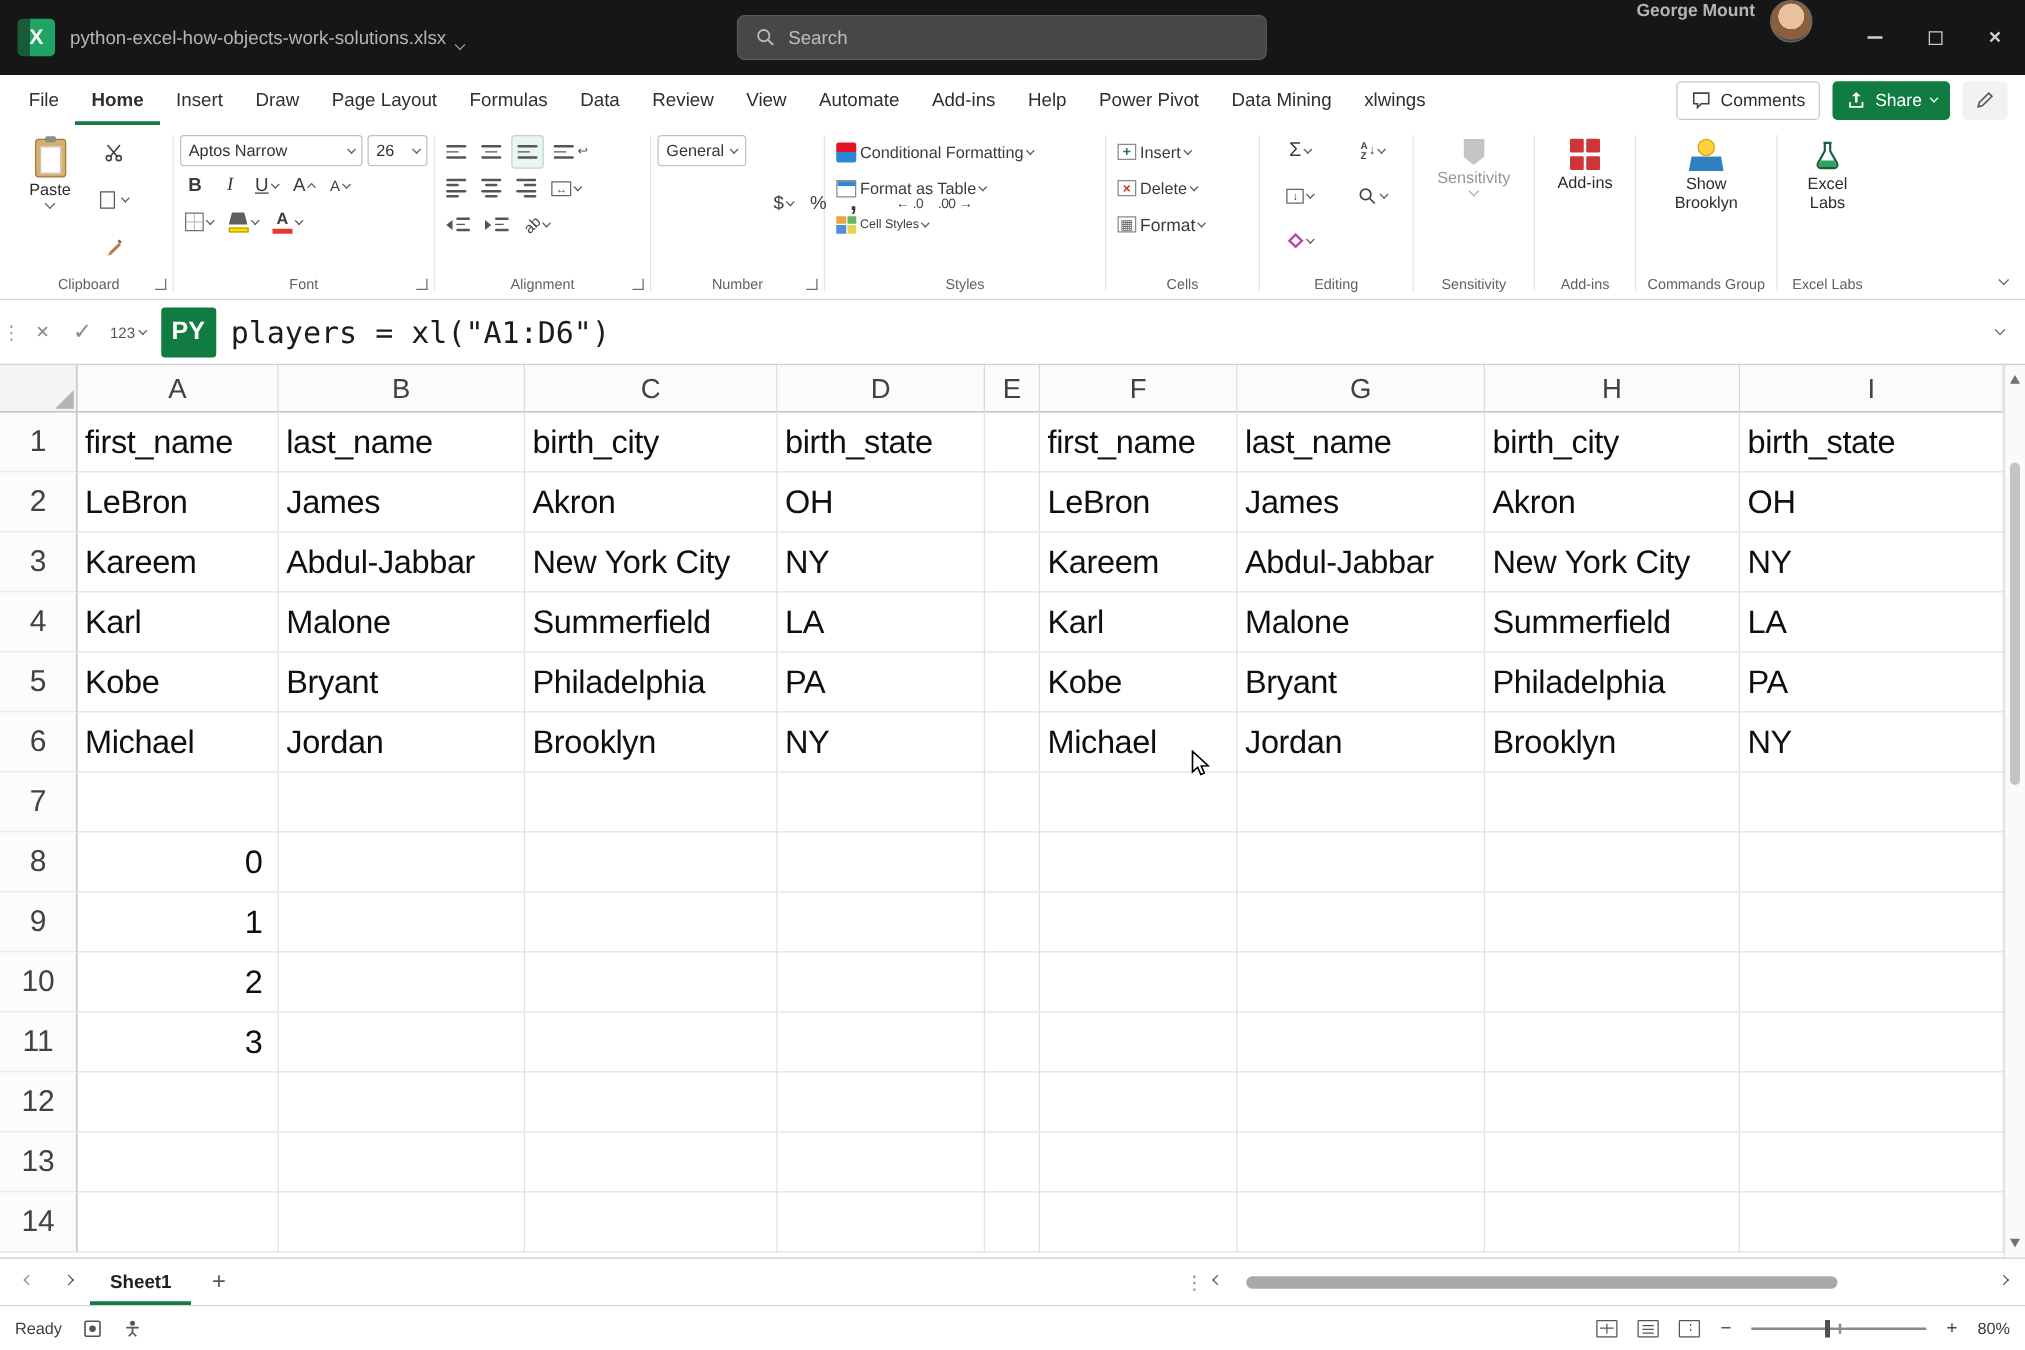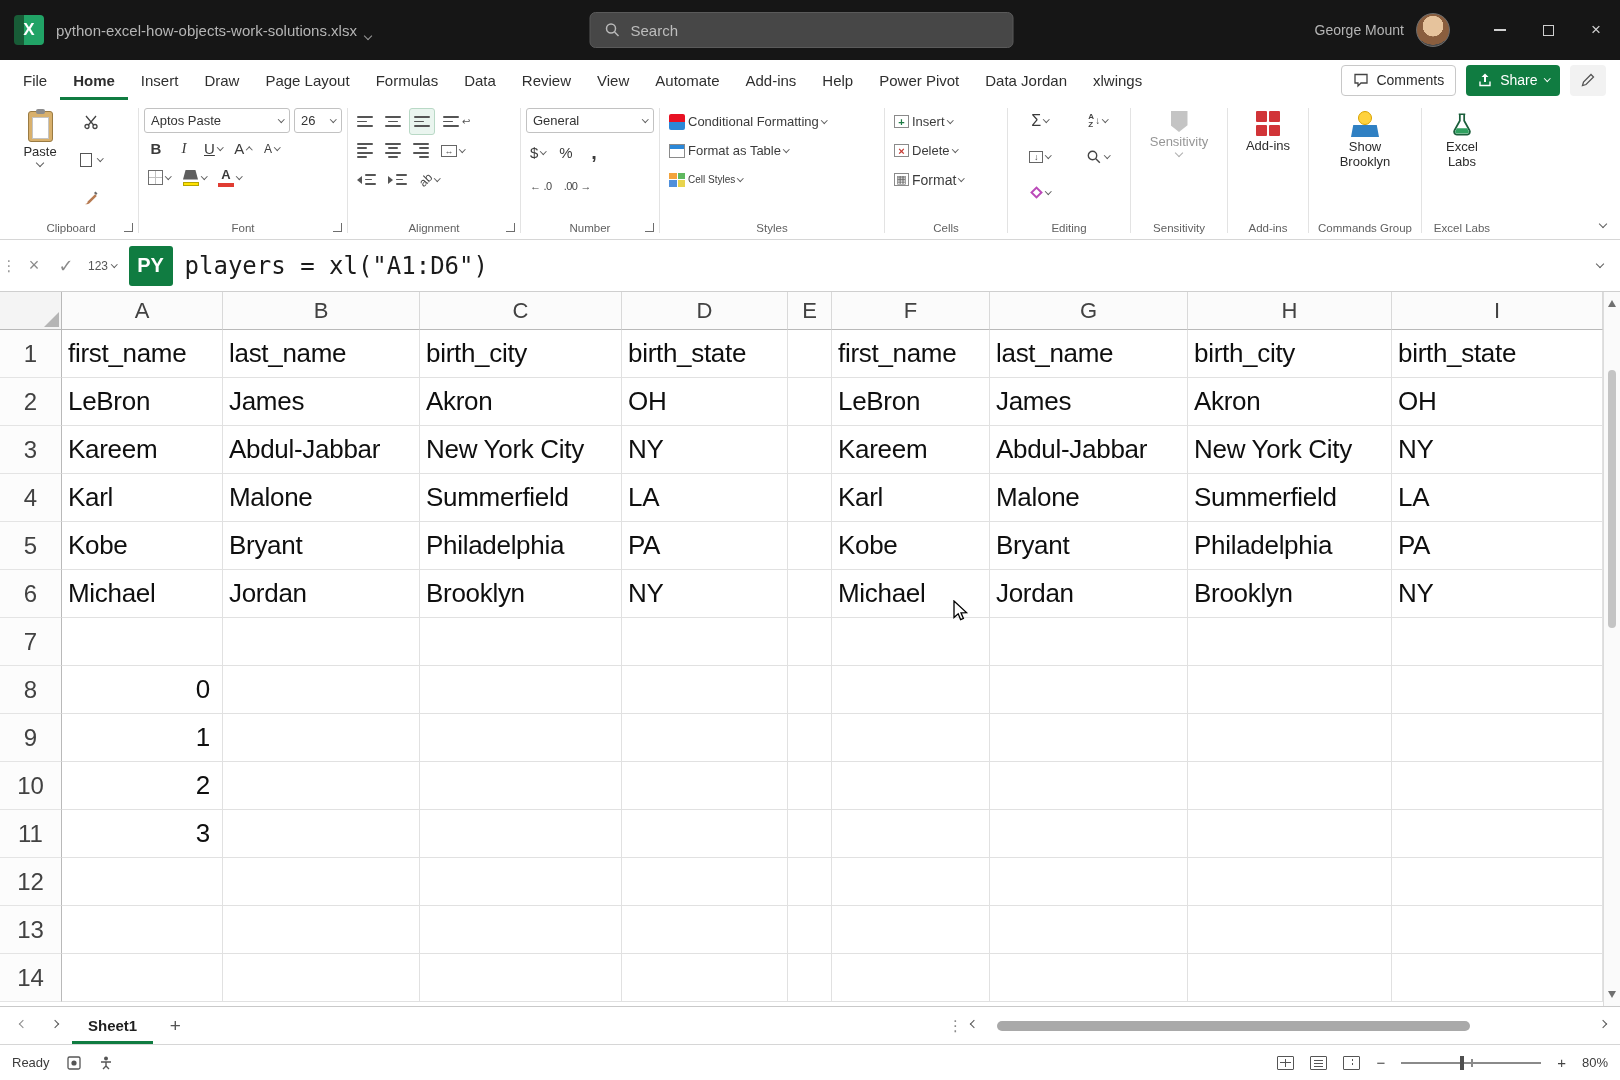--- a/index.html
+++ b/index.html
@@ -5,21 +5,21 @@
   * { box-sizing: border-box; }
   html,body { margin:0; padding:0; width:1620px; height:1080px; overflow:hidden;
     font-family:"Liberation Sans","DejaVu Sans",sans-serif; }
   .app { width:1620px; height:1080px; display:flex; flex-direction:column; background:#fff; position:relative; }
 
   
   .titlebar { height:60px; flex:none; background:#161616; display:flex; align-items:center; padding-left:14px; position:relative; color:#b9b9b9; }
   .xl-ic { width:30px; height:30px; border-radius:4px; background:linear-gradient(90deg,#185c37 0 34%,#21a366 34%); color:#fff; font-weight:bold; font-size:17px; display:flex; align-items:center; justify-content:center; flex:none; }
   .tb-file { margin-left:12px; font-size:15px; color:#b5b5b5; display:flex; align-items:flex-end; gap:8px; }
   .tb-search { position:absolute; left:50%; top:12px; transform:translateX(-52%); width:424px; height:36px; background:#474747; border:1px solid #5a5a5a; border-radius:6px; display:flex; align-items:center; gap:10px; padding:0 14px; color:#bdbdbd; font-size:15px; }
-  .tb-right { margin-left:auto; display:flex; align-items:center; gap:12px; }
+  .tb-right { margin-left:auto; display:flex; gap:12px;font-weight:bold; }
   .tb-user { font-size:14px; color:#b5b5b5; }
   .avatar { width:34px; height:34px; border-radius:50%; background:radial-gradient(circle at 50% 38%, #e6c39c 0 40%, #8a5e3e 41% 72%, #4a4a4a 73%); border:1px solid #6b6b6b; flex:none; }
   .win-controls { display:flex; margin-left:14px; }
   .win-btn { width:48px; height:60px; display:flex; align-items:center; justify-content:center; color:#cfcfcf; font-size:17px; }
   .win-max-glyph { width:11px; height:11px; border:1.4px solid #cfcfcf; display:inline-block; }
   .win-min-glyph { width:12px; height:1.6px; background:#cfcfcf; display:inline-block; }
 
   
   .tabsrow { height:40px; flex:none; background:#fff; display:flex; align-items:center; padding-left:10px; }
   .tabs { display:flex; height:100%; }
@@ -193,21 +193,21 @@
         <div class="tab">Draw</div>
         <div class="tab">Page Layout</div>
         <div class="tab">Formulas</div>
         <div class="tab">Data</div>
         <div class="tab">Review</div>
         <div class="tab">View</div>
         <div class="tab">Automate</div>
         <div class="tab">Add-ins</div>
         <div class="tab">Help</div>
         <div class="tab">Power Pivot</div>
-        <div class="tab">Data Jordan</div>
+        <div class="tab">Data Mining</div>
         <div class="tab">xlwings</div>
       </div>
     <div class="tab-actions">
       <div class="btn-comments">
         <svg class="ic16" viewBox="0 0 16 16">
             <path d="M2 2.5h12v8.5H8l-3 3v-3H2z" fill="none" stroke="#444" stroke-width="1.3"></path>
           </svg>
         <span>Comments</span>
       </div>
       <div class="btn-share">
@@ -257,21 +257,21 @@
       </div>
       <div class="rb-label">Clipboard</div>
       <span class="launcher"></span>
     </div>
     <div class="rb-sep"></div>
 
     <div class="rb-group" style="width:208px">
       <div class="rb-content" style="flex-direction:column; gap:2px; padding-top:4px">
         <div class="rowline">
           <div class="combo" style="flex:1">
-            <span>Aptos Paste</span>
+            <span>Aptos Narrow</span>
               <span class="cv sm"></span>
           </div>
           <div class="combo" style="width:48px">
             <span>26</span>
               <span class="cv sm"></span>
           </div>
         </div>
         <div class="rowline">
           <div class="iconbtn bld">
               <span>B</span>
@@ -403,21 +403,21 @@
               <span class="cv sm"></span>
             </div>
         </div>
       </div>
       <div class="rb-label">Alignment</div>
       <span class="launcher"></span>
     </div>
     <div class="rb-sep"></div>
 
     <div class="rb-group" style="width:138px">
-      <div class="rb-content" style="flex-direction:column; gap:6px; padding-top:4px">
+      <div class="rb-content" style="gap:18px; padding-top:4px">
         <div class="combo">
           <span>General</span>
             <span class="cv sm"></span>
         </div>
         <div class="rowline">
           <div class="iconbtn">
               <span style="font-size:15px">$</span>
               <span class="cv sm"></span>
             </div>
           <div class="iconbtn">

